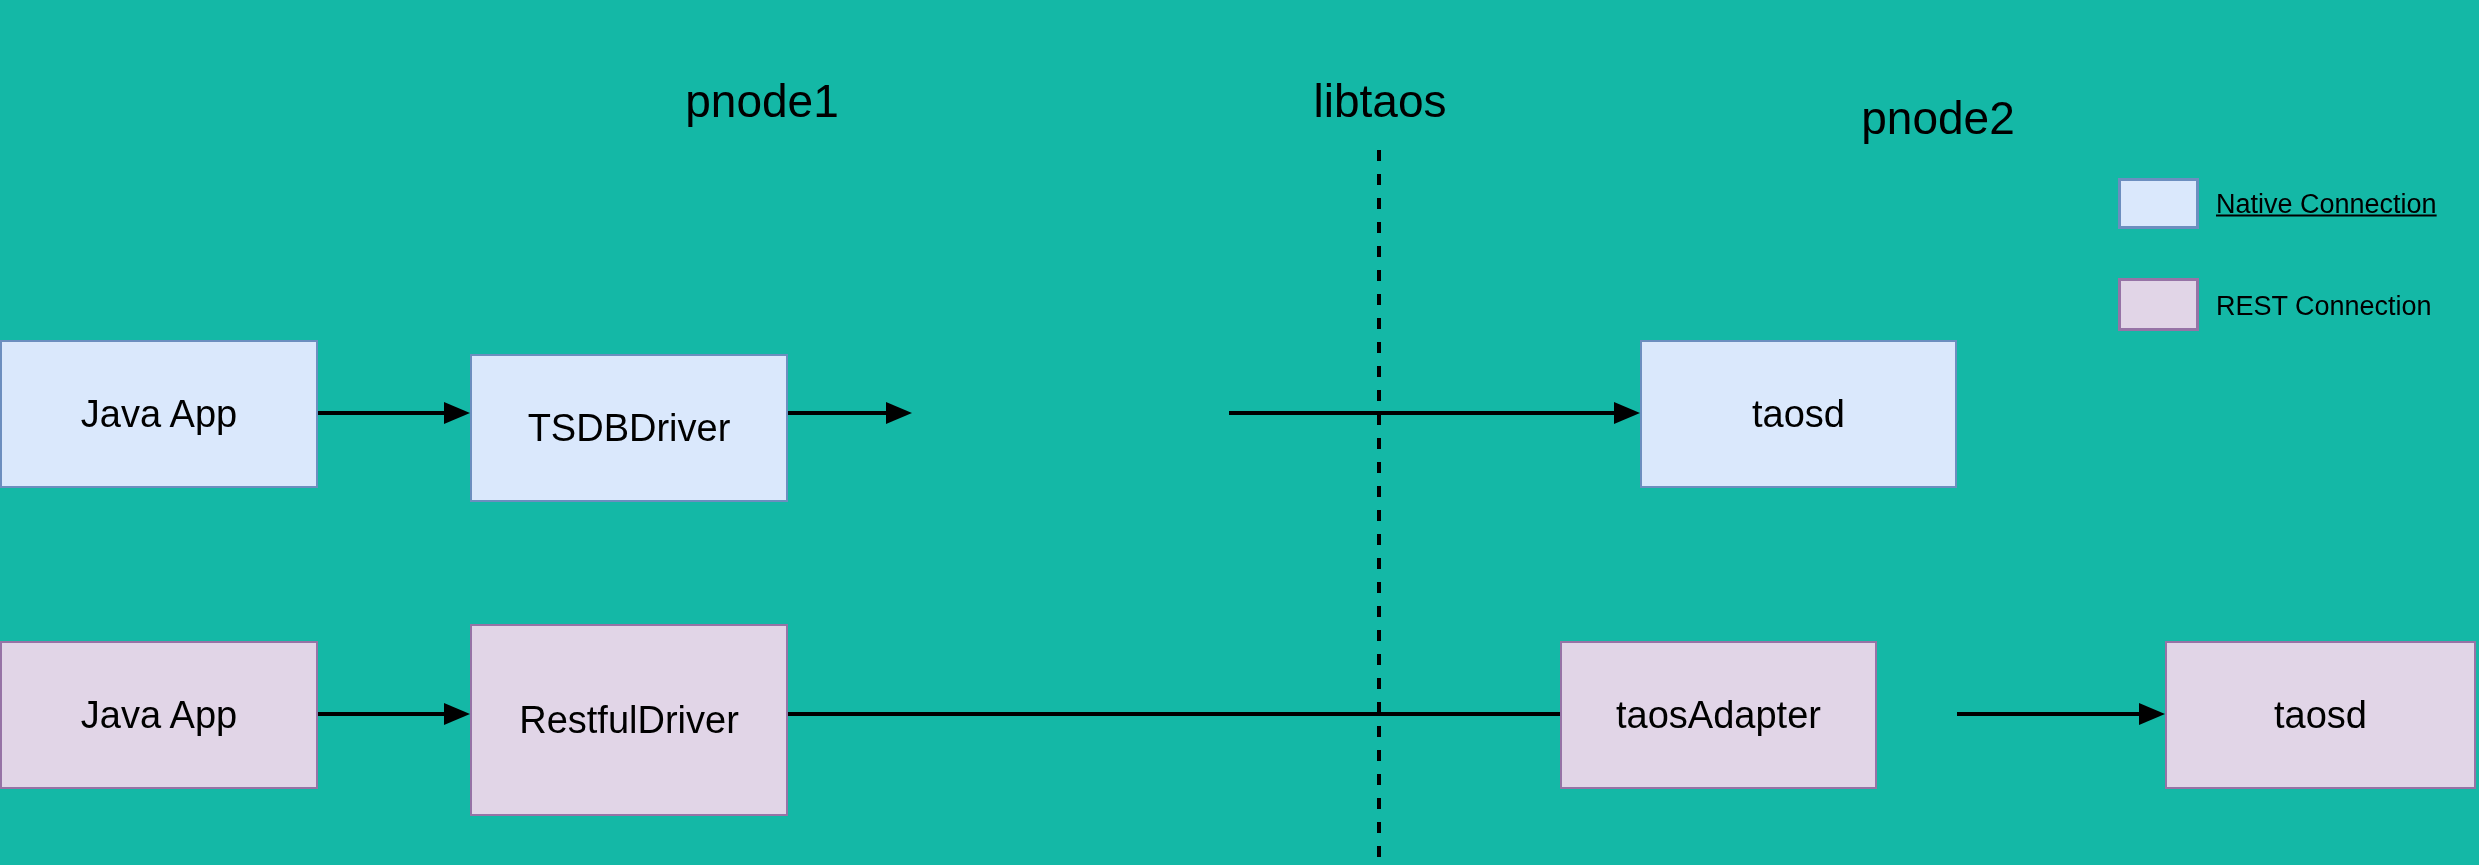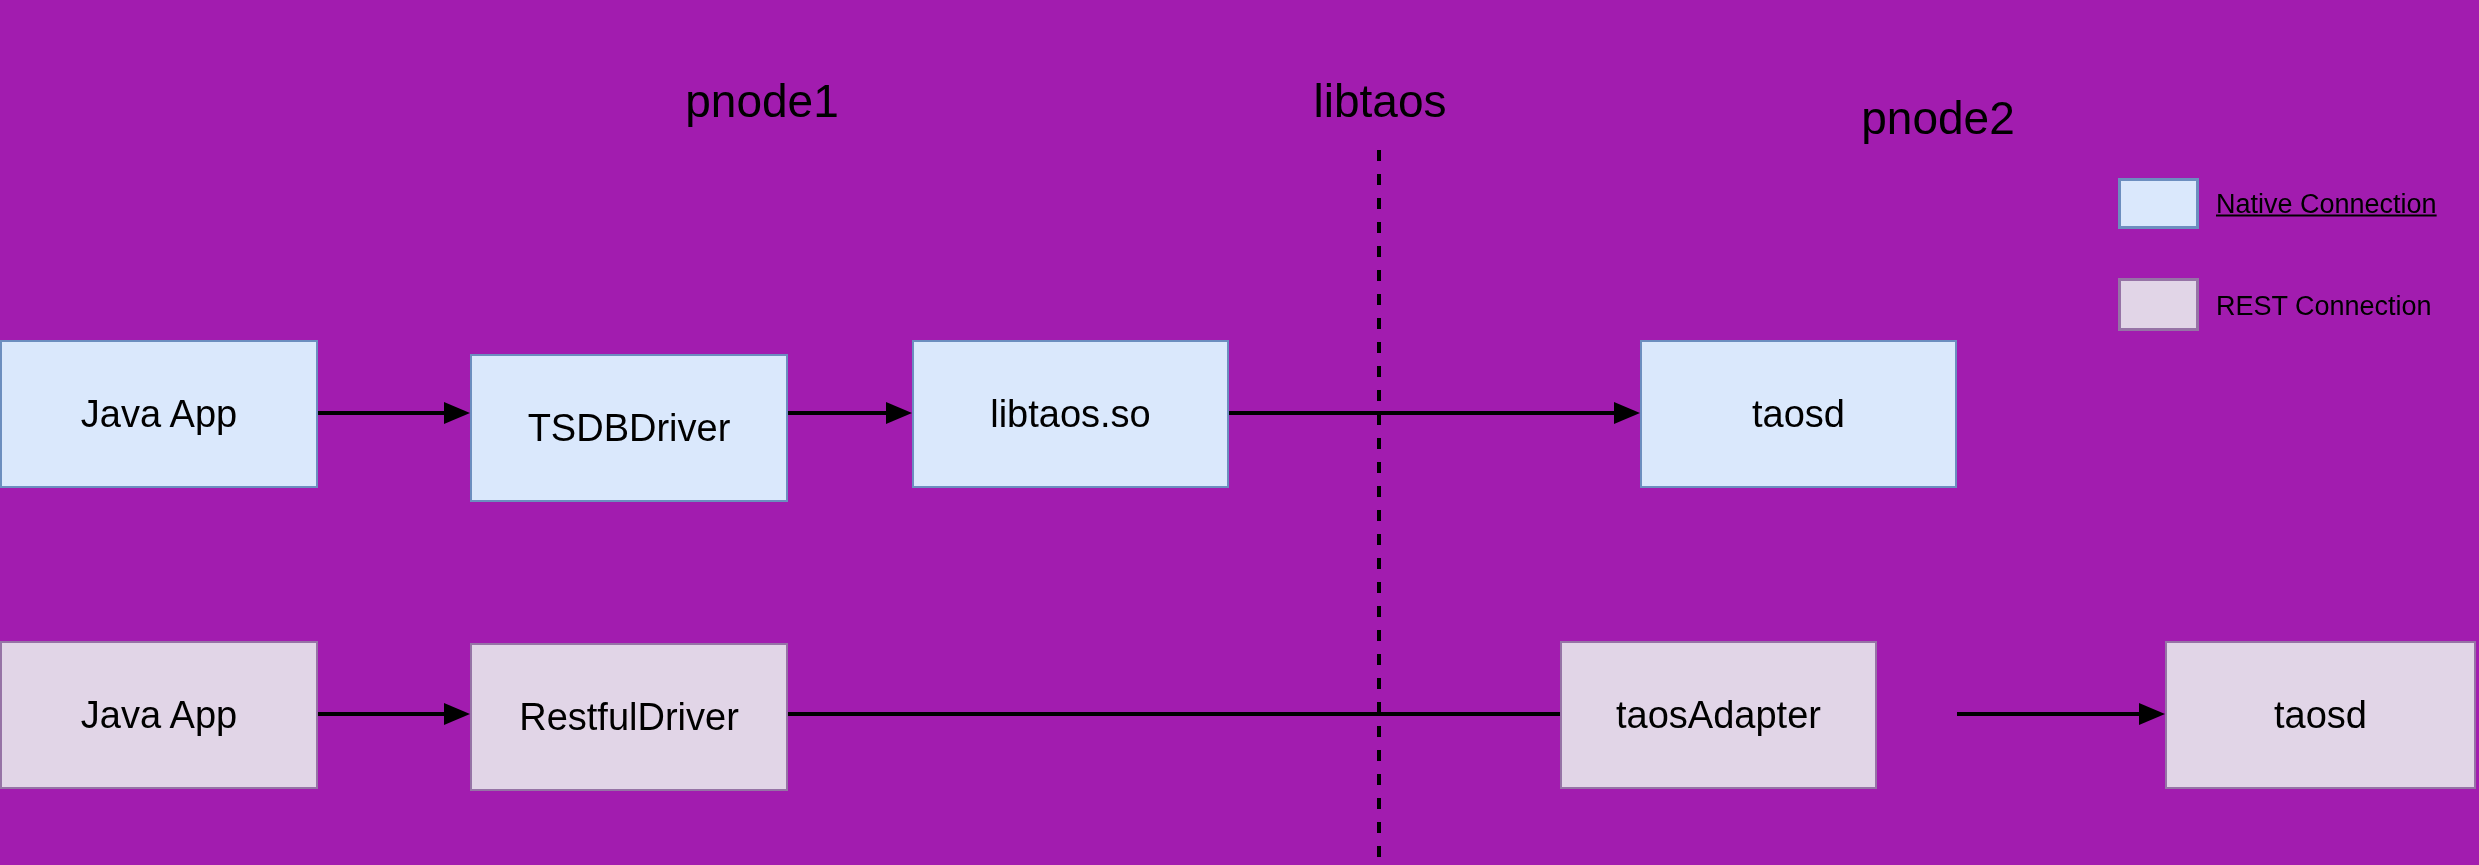--- a/index.html
+++ b/index.html
@@ -1,17 +1,17 @@
 <!DOCTYPE html>
 <html style="--native-fill: #dae8fc; --native-border: #6c8ebf; --rest-fill: #e1d5e7; --rest-border: #9673a6; --line: #000000;"><head>
 <meta charset="utf-8">
 <style>
   html,body{margin:0;padding:0;background:#ffffff;}
   .diagram{
-    position:relative;width:2479px;height:865px;background:#a21caf;
+    position:relative;width:2479px;height:865px;background:#14b8a6;
     font-family:"Liberation Sans",sans-serif;color:#000;overflow:hidden;
   }
   .zone-label{
     position:absolute;transform:translateX(-50%);
     font-size:46px;line-height:1.1;white-space:nowrap;
   }
   .node{
     position:absolute;box-sizing:border-box;border:2px solid #000;
     display:flex;align-items:center;justify-content:center;
     font-size:38px;white-space:nowrap;
@@ -56,25 +56,24 @@
     <div class="legend-swatch native" style="left:2118px;top:178px;width:81px;height:51px;"></div>
     <div class="legend-label" style="left:2216px;top:204px;text-decoration:underline;">Native Connection</div>
     <div class="legend-swatch rest" style="left:2118px;top:278px;width:81px;height:53px;"></div>
     <div class="legend-label" style="left:2216px;top:306px;">REST Connection</div>
   </div>
 
   <div class="node native" style="left:0;top:340px;width:318px;height:148px;">Java App</div>
   <div class="arrow" style="left:318px;top:401px;width:152px;"></div>
   <div class="node native" style="left:470px;top:340px;width:318px;height:148px;margin-top:14px;">TSDBDriver</div>
   <div class="arrow" style="left:788px;top:401px;width:124px;"></div>
-  <div class="node native" style="left:912px;top:340px;width:317px;height:148px;">libtaos.so</div>
   <div class="arrow" style="left:1229px;top:401px;width:411px;"></div>
   <div class="node native" style="left:1640px;top:340px;width:317px;height:148px;">taosd</div>
 
   <div class="node rest" style="left:0;top:641px;width:318px;height:148px;">Java App</div>
   <div class="arrow" style="left:318px;top:702px;width:152px;"></div>
-  <div class="node rest" style="left:470px;top:643px;width:318px;height:148px;">RestfulDriver</div>
+  <div class="node rest" style="left:470px;top:624px;width:318px;height:192px;">RestfulDriver</div>
   <div class="arrow" style="left:788px;top:702px;width:852px;"></div>
   <div class="node rest" style="left:1560px;top:641px;width:317px;height:148px;">taosAdapter</div>
   <div class="arrow" style="left:1957px;top:702px;width:208px;"></div>
   <div class="node rest" style="left:2165px;top:641px;width:311px;height:148px;">taosd</div>
 
 </div>
 
 </body></html>

